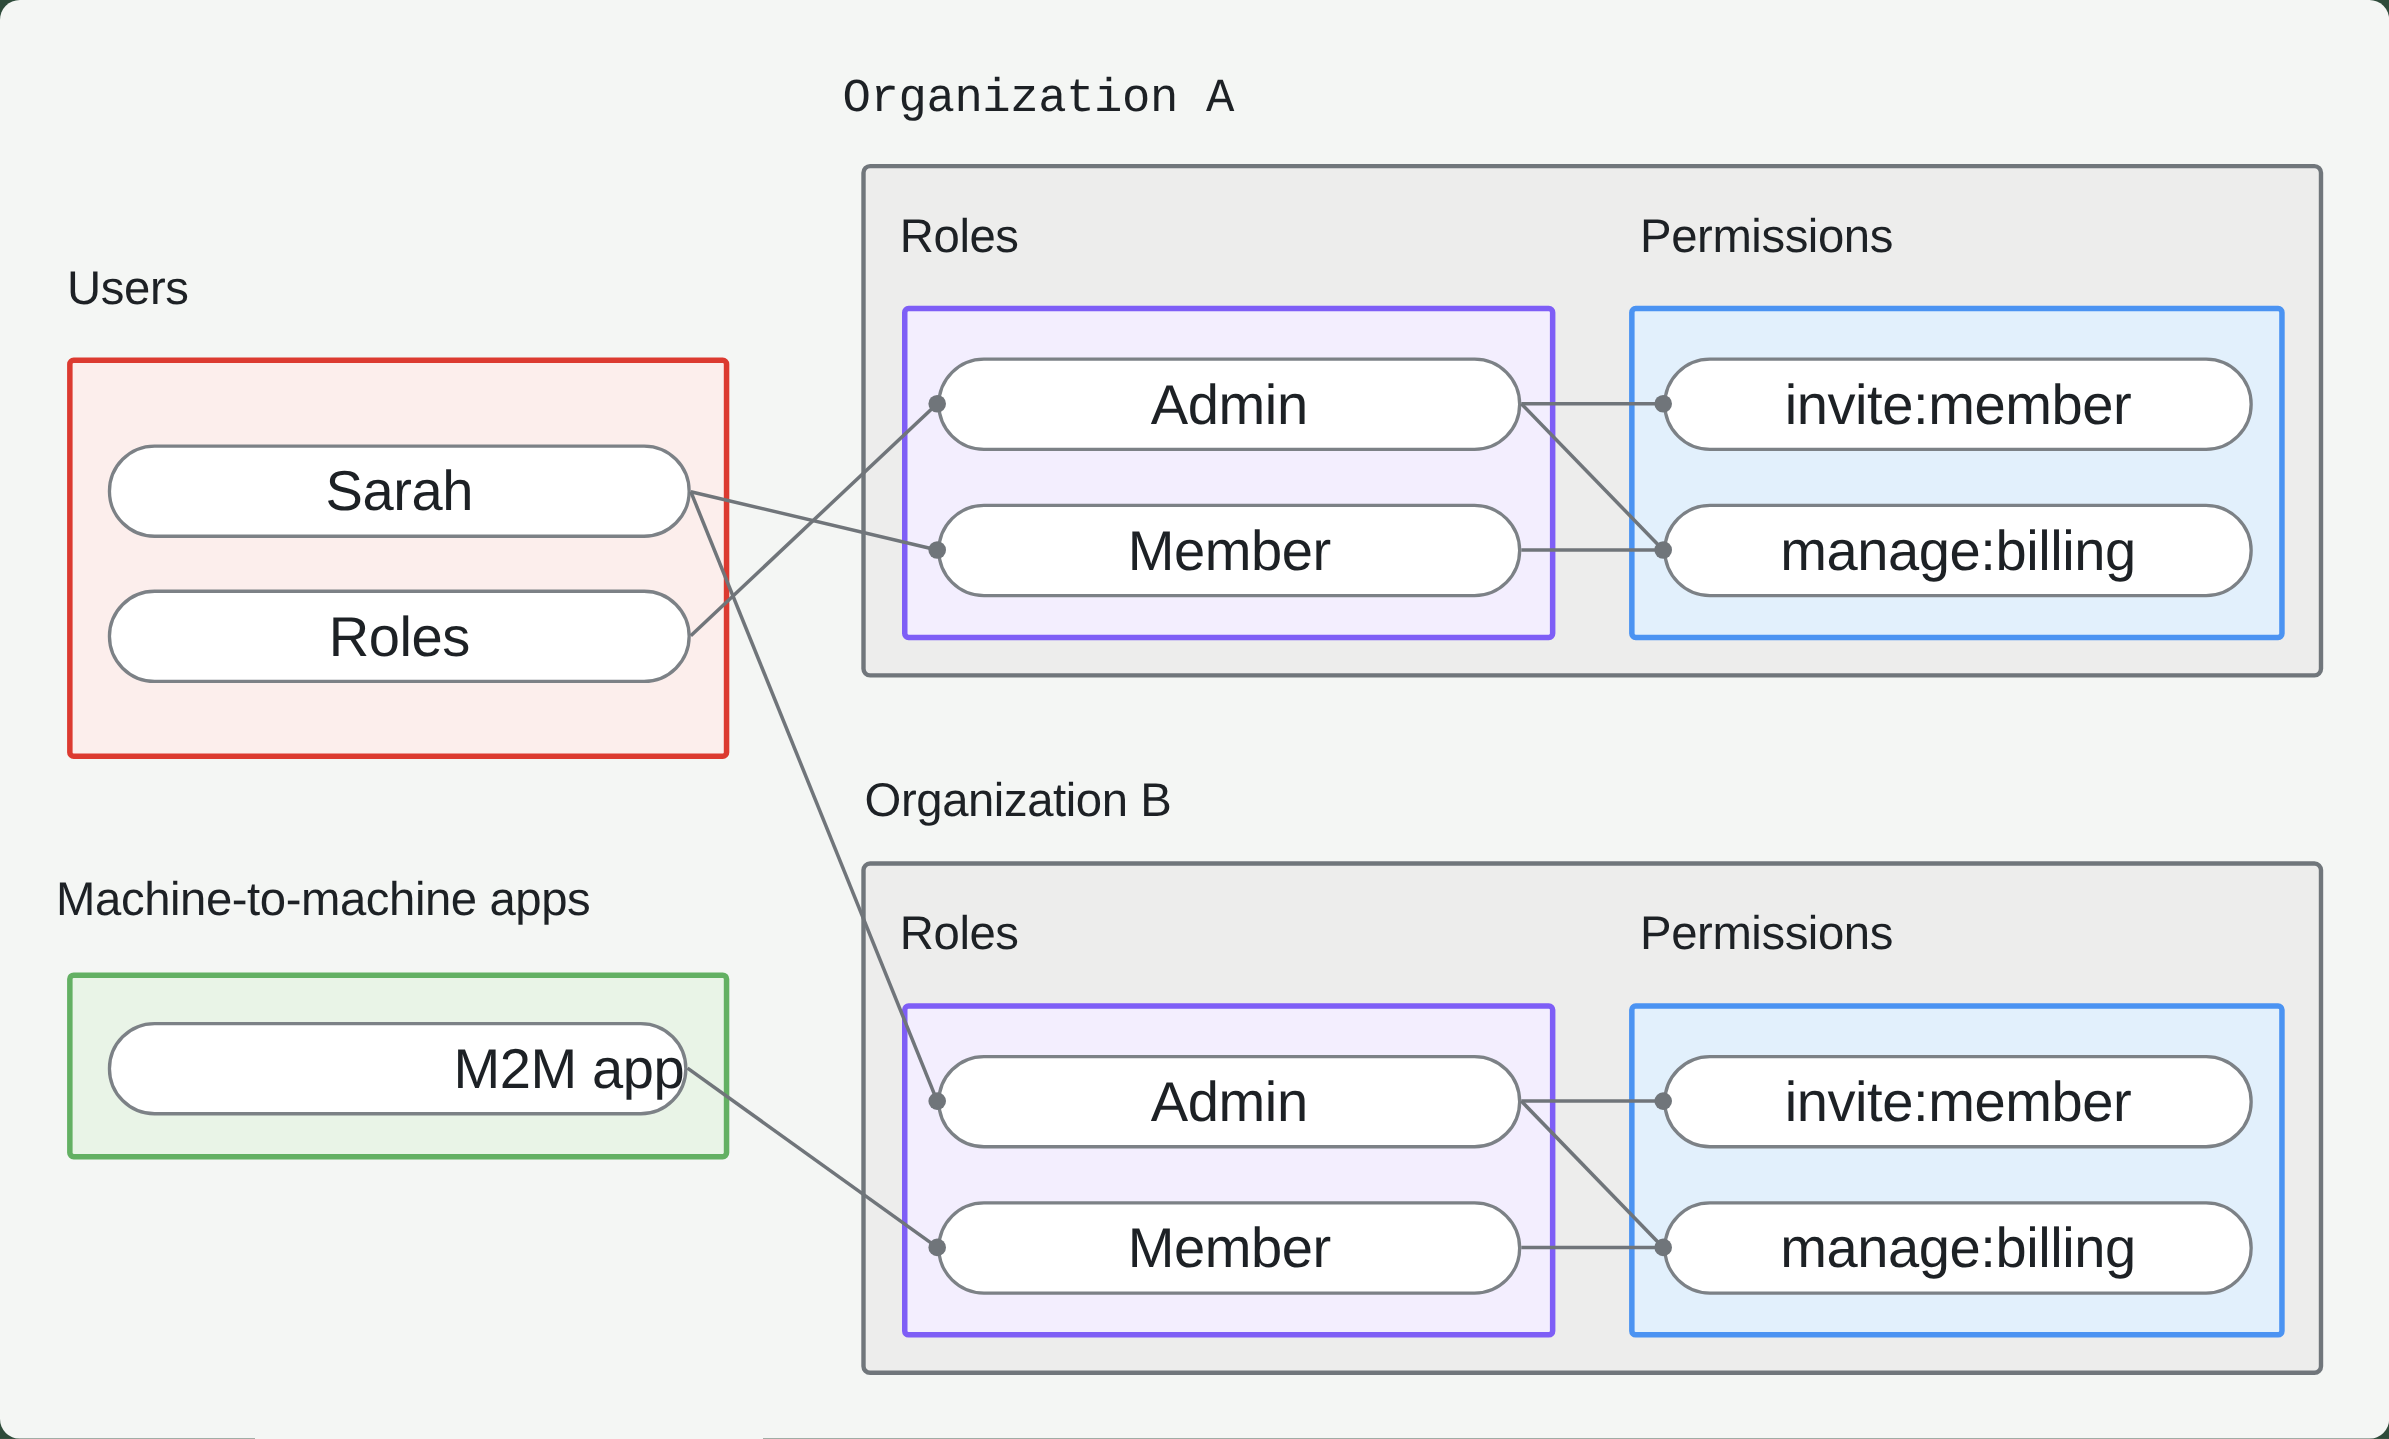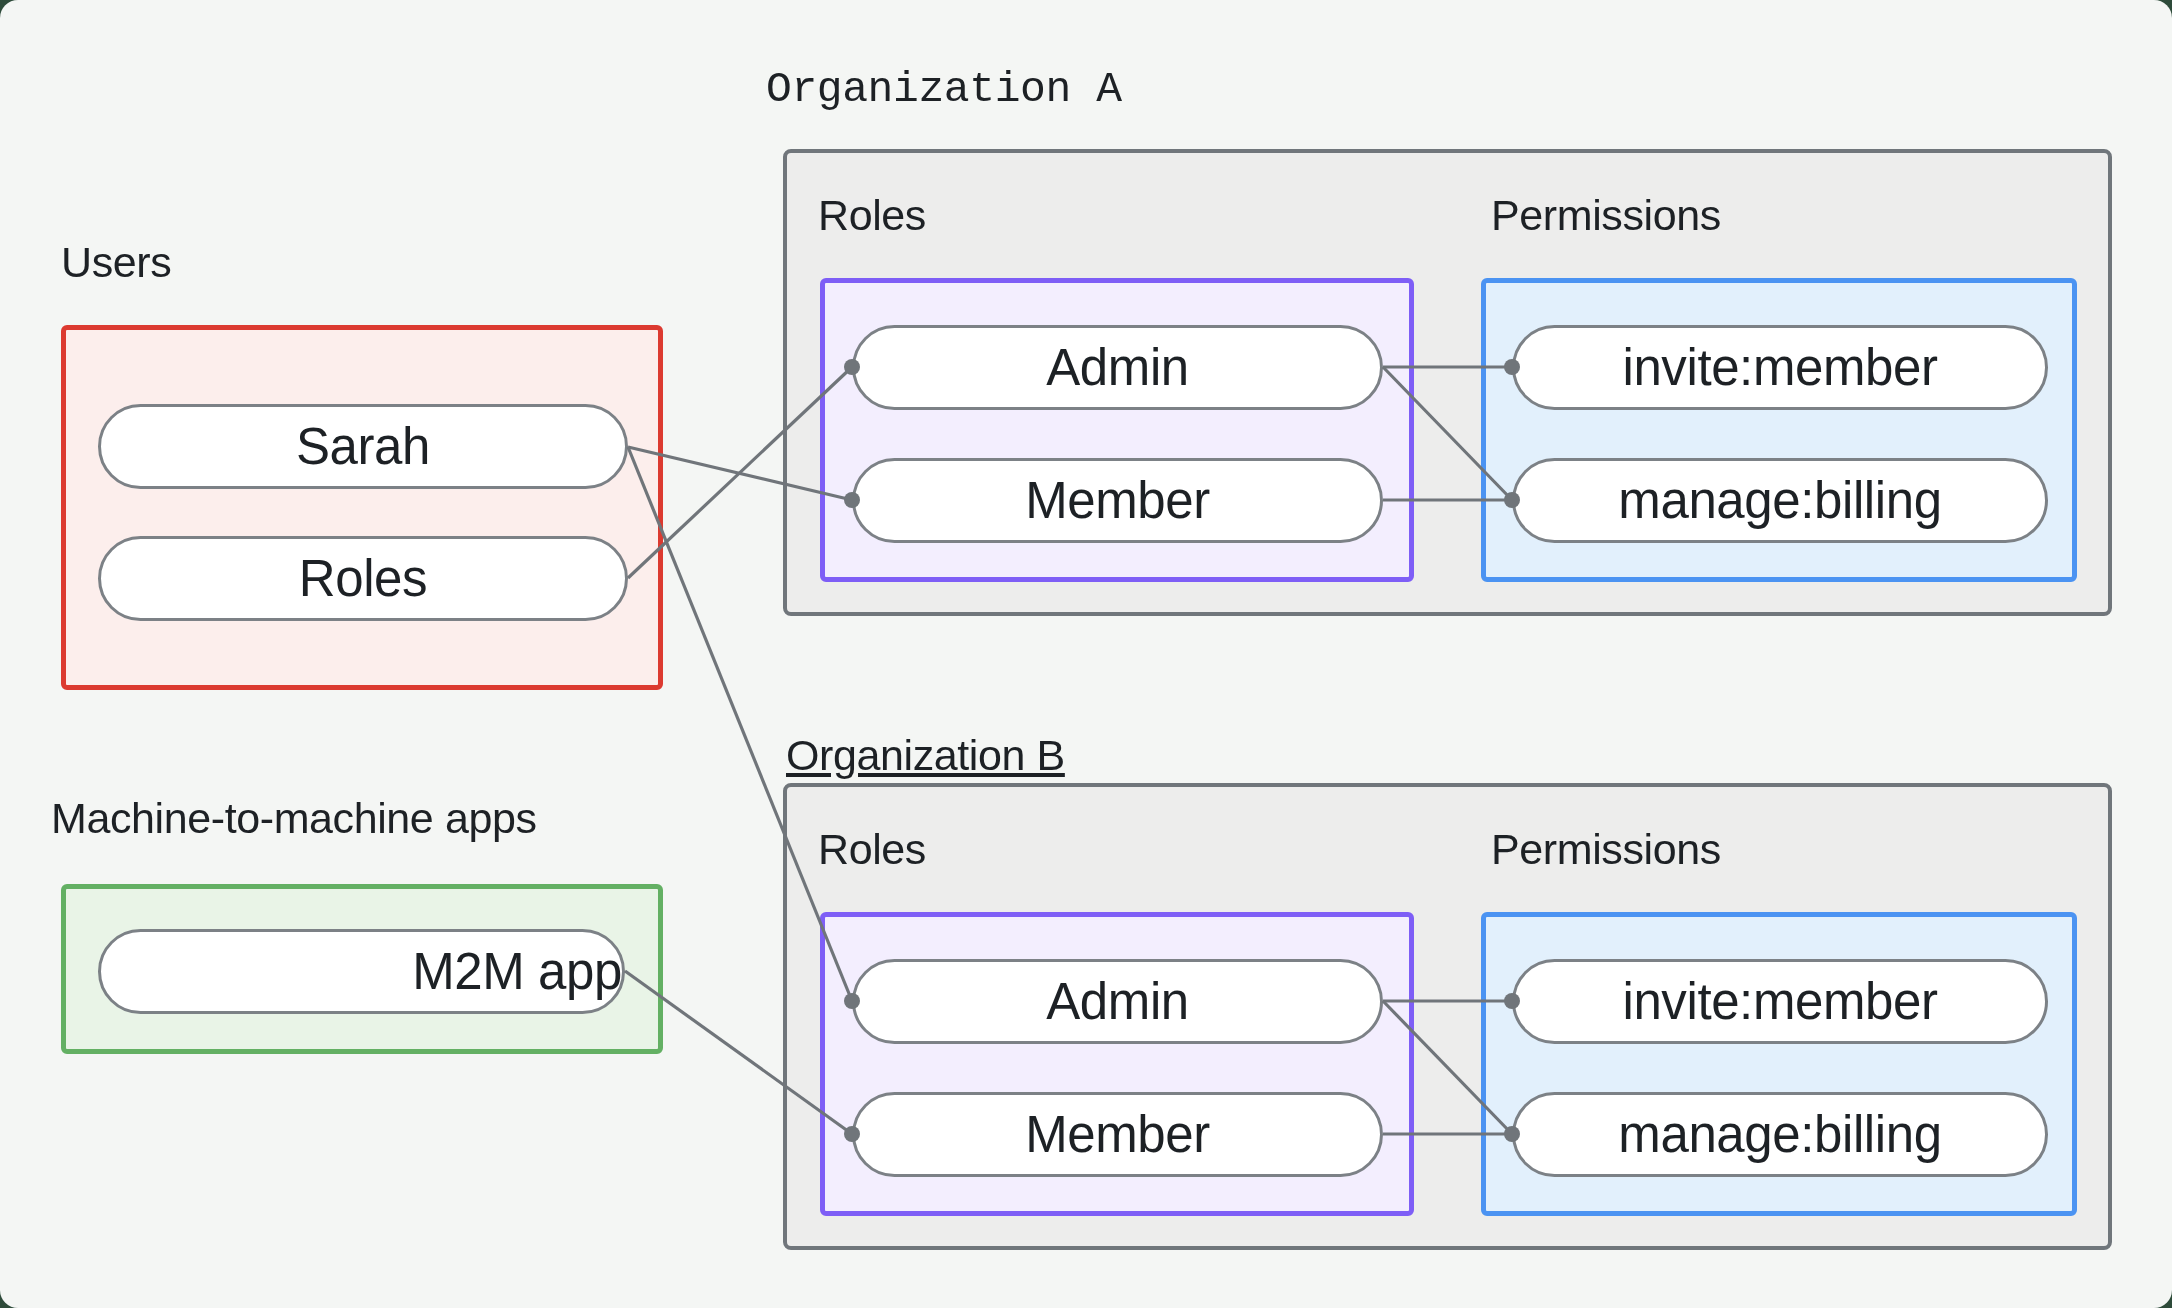--- a/index.html
+++ b/index.html
@@ -91,21 +91,21 @@
   <div class="pill" style="left:852px; top:458px; width:531px;">
     <span>Member</span>
   </div>
   <div class="pill" style="left:1512px; top:325px; width:536px;">
     <span>invite:member</span>
   </div>
   <div class="pill" style="left:1512px; top:458px; width:536px;">
     <span>manage:billing</span>
   </div>
 
-  <div class="title" style="left:786px; top:729px;text-decoration:underline;">Organization B</div>
+  <div class="title" style="left:786px; top:702px;">Organization B</div>
   <div class="group-box org-box" style="left:783px; top:783px; width:1329px; height:467px;"></div>
   <div class="title" style="left:818px; top:823px;">Roles</div>
   <div class="title" style="left:1491px; top:823px;">Permissions</div>
   <div class="group-box roles-box" style="left:820px; top:912px; width:594px; height:304px;"></div>
   <div class="group-box permissions-box" style="left:1481px; top:912px; width:596px; height:304px;"></div>
   <div class="pill" style="left:852px; top:959px; width:531px;">
     <span>Admin</span>
   </div>
   <div class="pill" style="left:852px; top:1092px; width:531px;">
     <span>Member</span>

